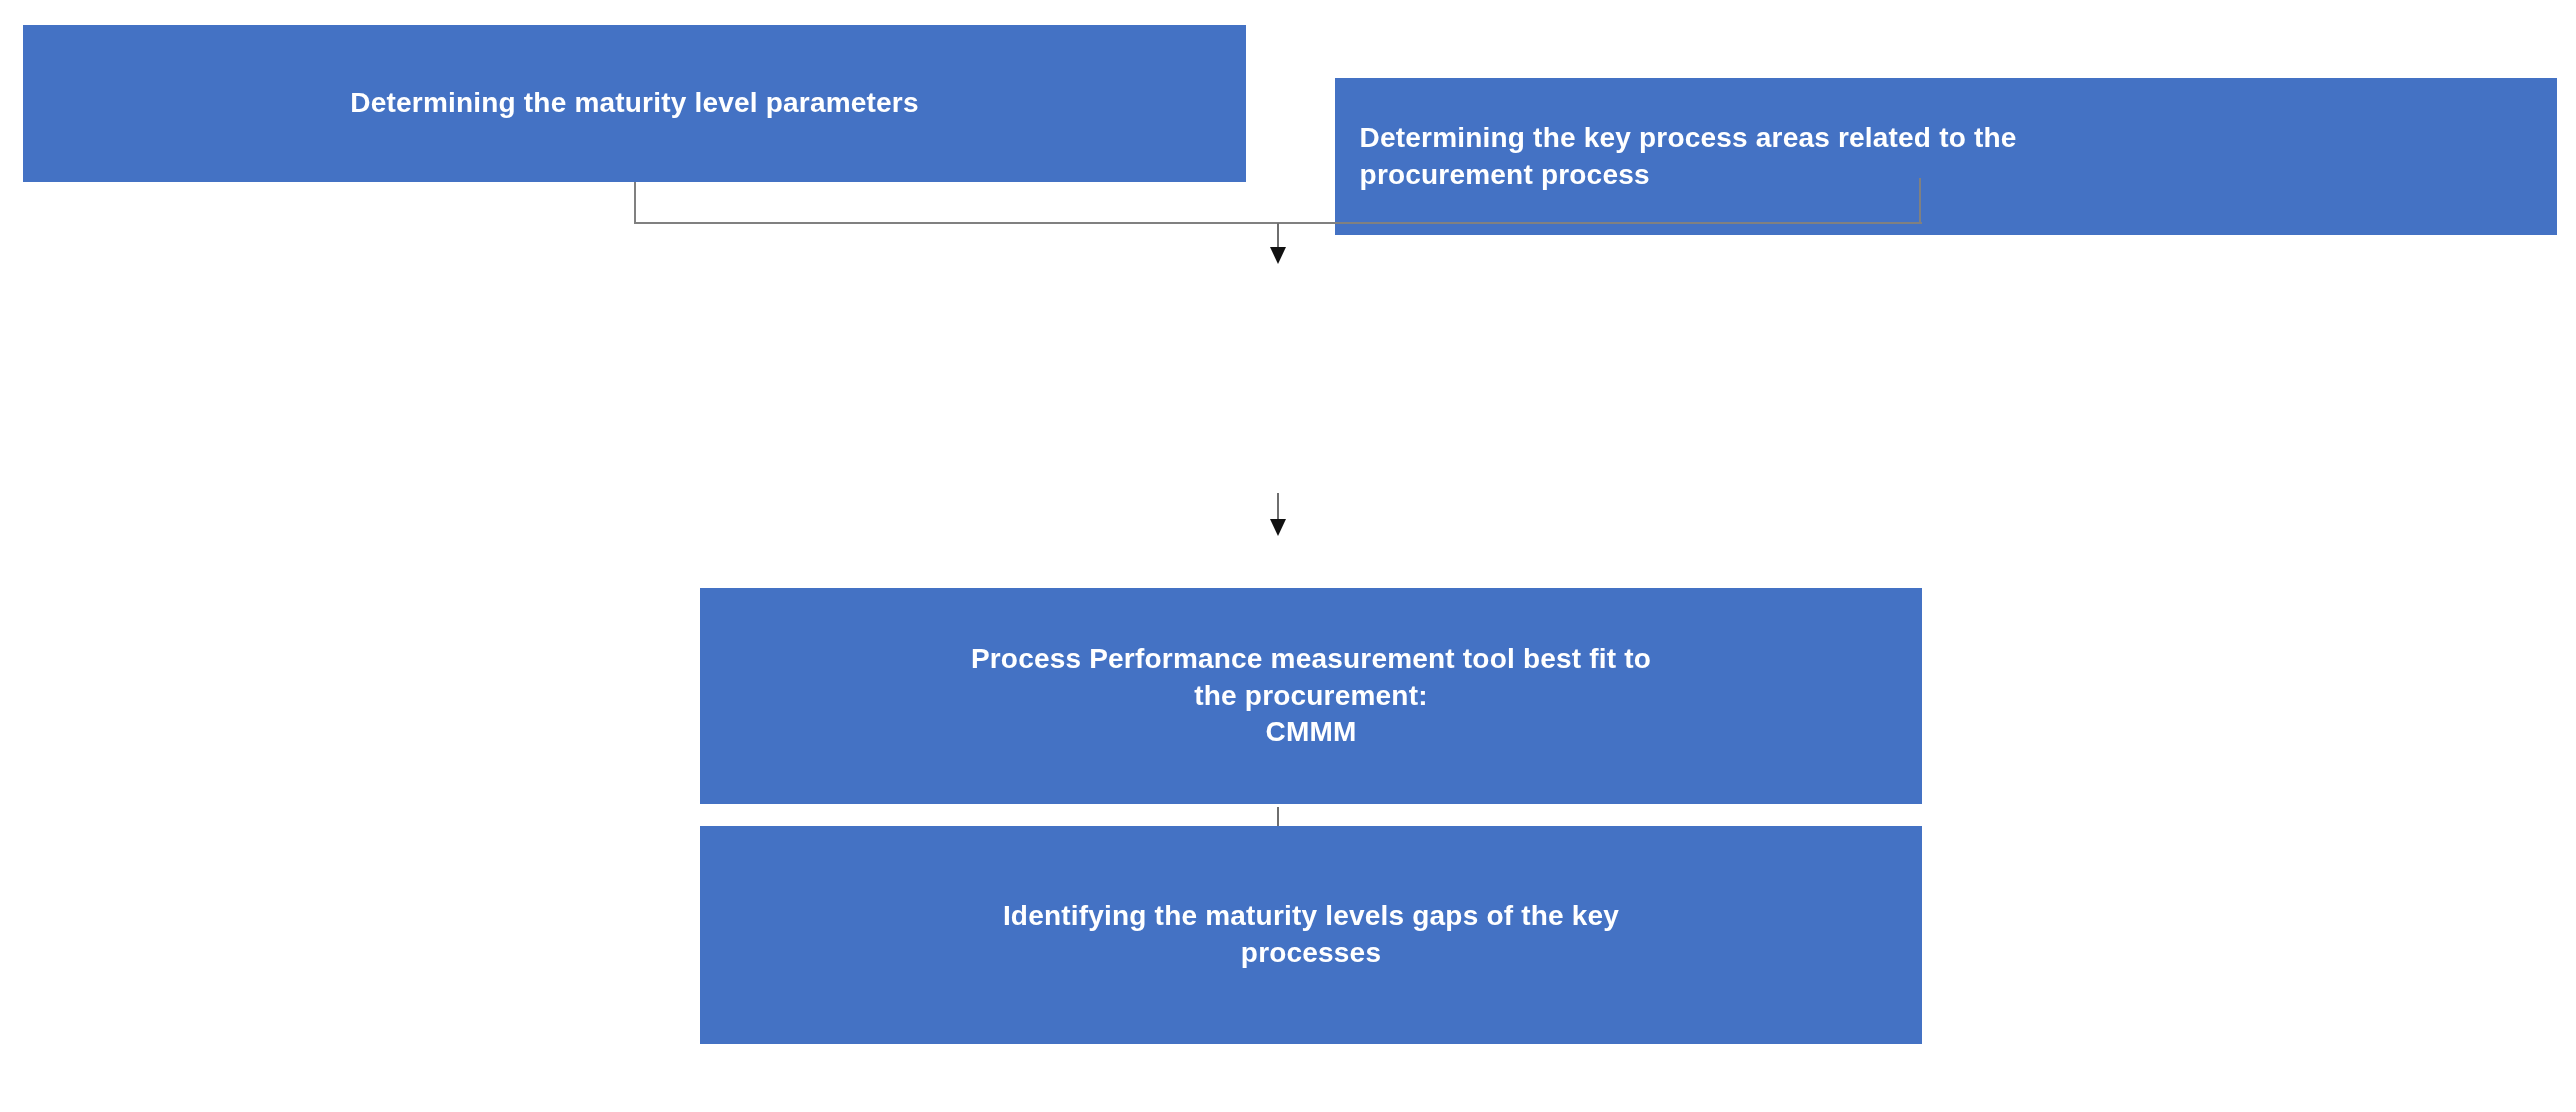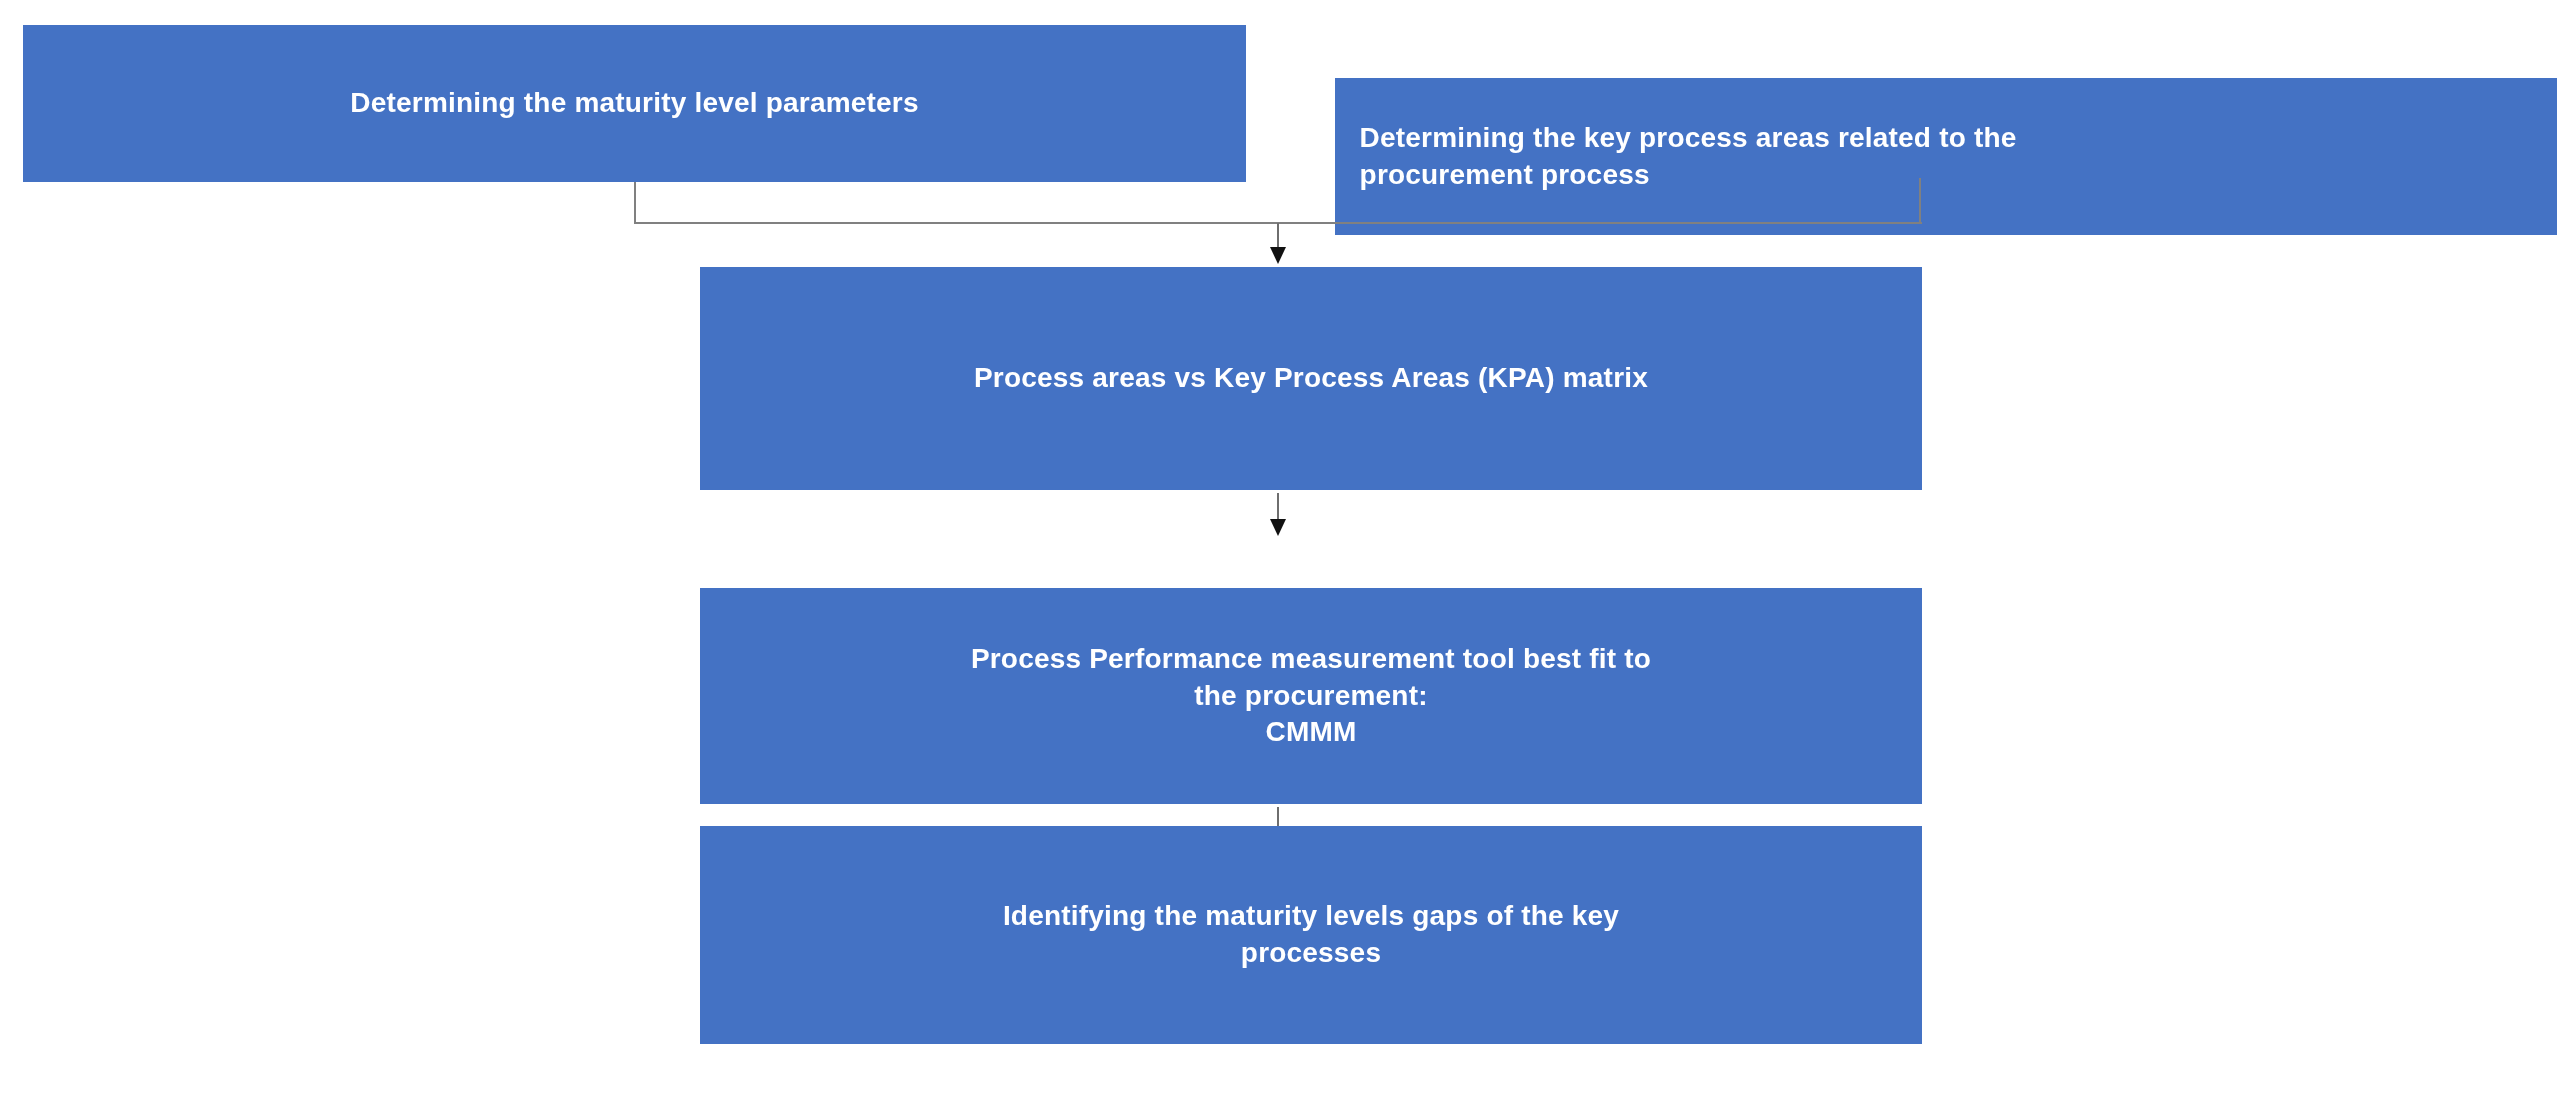--- a/index.html
+++ b/index.html
@@ -94,23 +94,20 @@
     <div class="vline" style="left:634px; top:182px; height:42px;"></div>
 
     <div class="vline" style="left:1919px; top:178px; height:46px;"></div>
 
     <div class="hline" style="left:634px; top:222px; width:1288px;"></div>
 
     <div class="arrow-shaft" style="left:1277px; top:223px; height:28px;"></div>
     <div class="arrow-head" style="left:1270px; top:247px;"></div>
   </div>
 
-  <div class="node center" style="left:700px; top:267px; width:1222px; height:223px;">
-    <span class="node-text">Process areas vs Key Process Areas (KPA) matrix</span>
-  </div>
 
   <div>
     <div class="arrow-shaft" style="left:1277px; top:493px; height:31px;"></div>
     <div class="arrow-head" style="left:1270px; top:519px;"></div>
   </div>
 
   <div class="node center" style="left:700px; top:568px; width:1222px; height:216px;margin-top:20px;">
     <span class="node-text">Process Performance measurement tool best fit to
 the procurement:
 CMMM</span>

